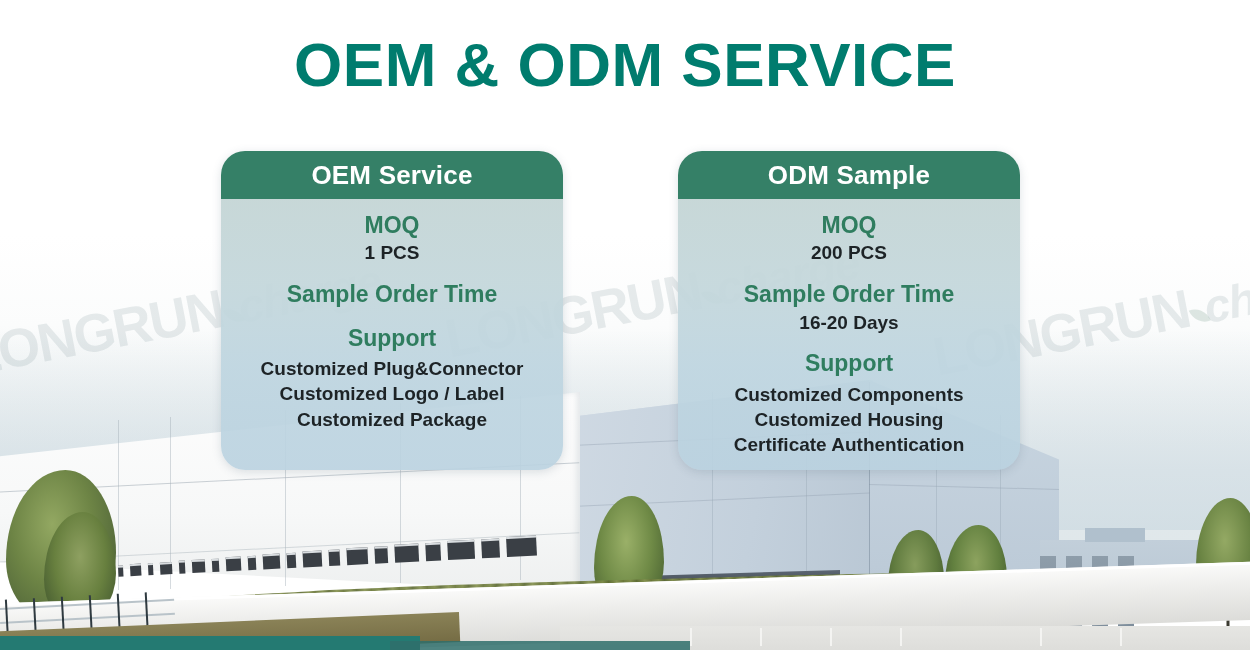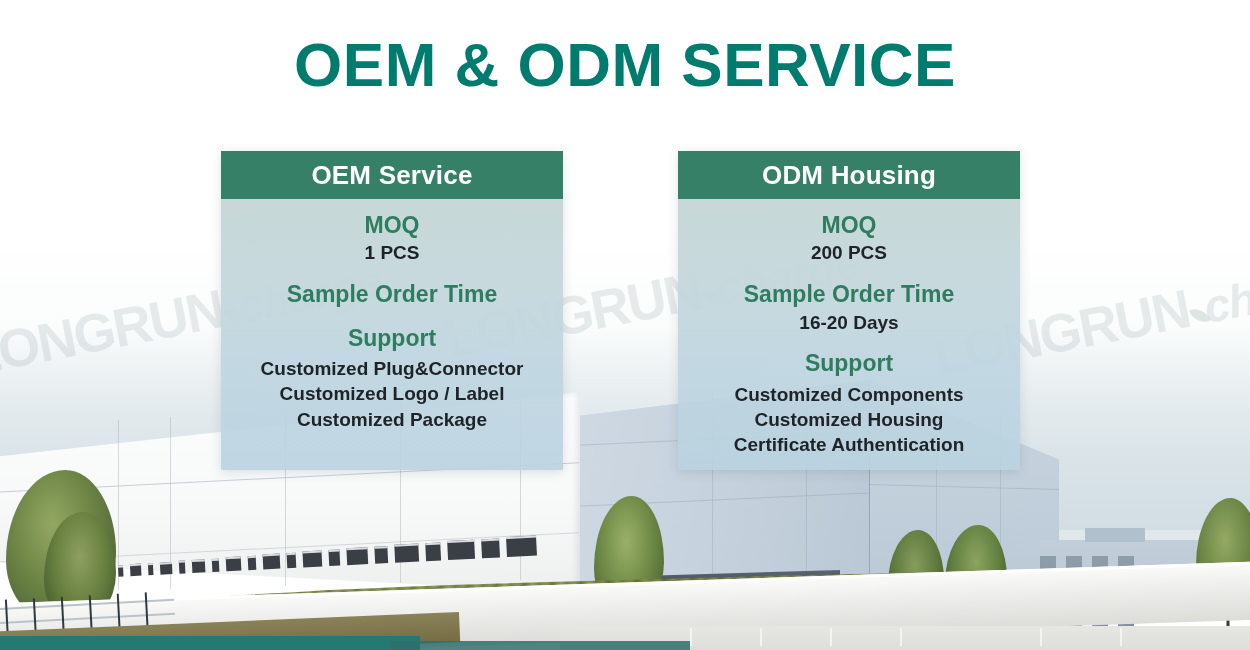--- a/index.html
+++ b/index.html
@@ -202,21 +202,21 @@
     position:absolute; left:0; right:0; top:32px;
     text-align:center;
     font-size:62px; font-weight:800; letter-spacing:.5px;
     color:#007c6e;
     line-height:1.05;
   }
 
   
   .card {
     position:absolute; top:151px; width:342px;
-    border-radius:0;
+    border-radius:24px;
     overflow:hidden;
     box-shadow:0 2px 10px rgba(70,95,110,.18);
   }
   #card-oem { left:221px; }
   #card-odm { left:678px; }
 
   .card-header {
     height:48px;
     background:#358067;
     display:flex; align-items:center; justify-content:center;
@@ -428,21 +428,21 @@
           <div class="li">Customized Plug&amp;Connector</div>
           <div class="li">Customized Logo / Label</div>
           <div class="li">Customized Package</div>
         </div>
       </div>
 
     </div>
   </div>
 
   <div class="card" id="card-odm">
-    <div class="card-header">ODM Housing</div>
+    <div class="card-header">ODM Sample</div>
     <div class="card-body">
 
       <div class="field">
         <div class="field-label">MOQ</div>
         <div class="field-value">200 PCS</div>
       </div>
 
       <div class="field">
         <div class="field-label">Sample Order Time</div>
         <div class="field-value">16-20 Days</div>

